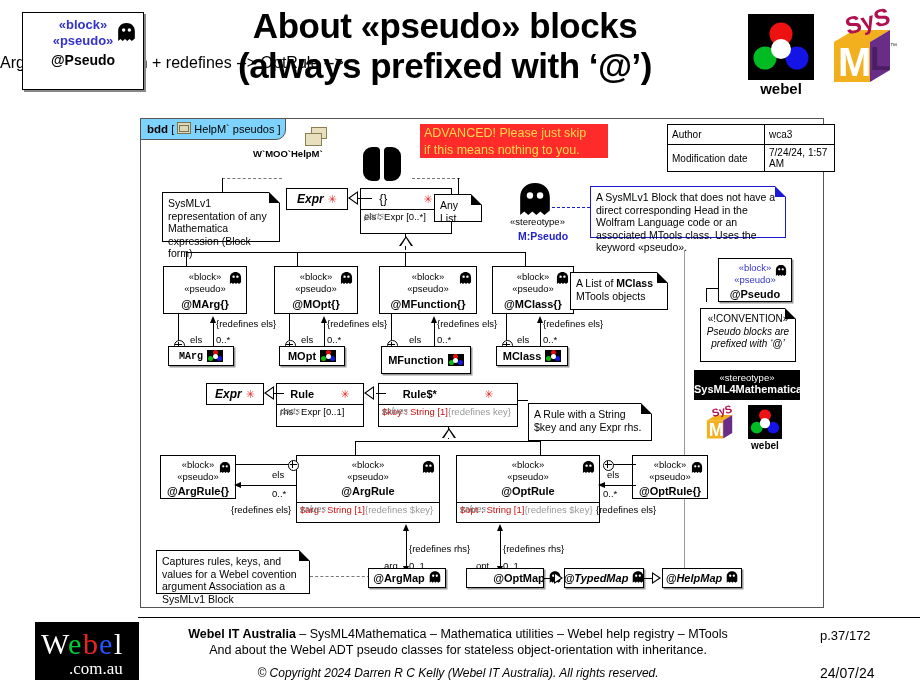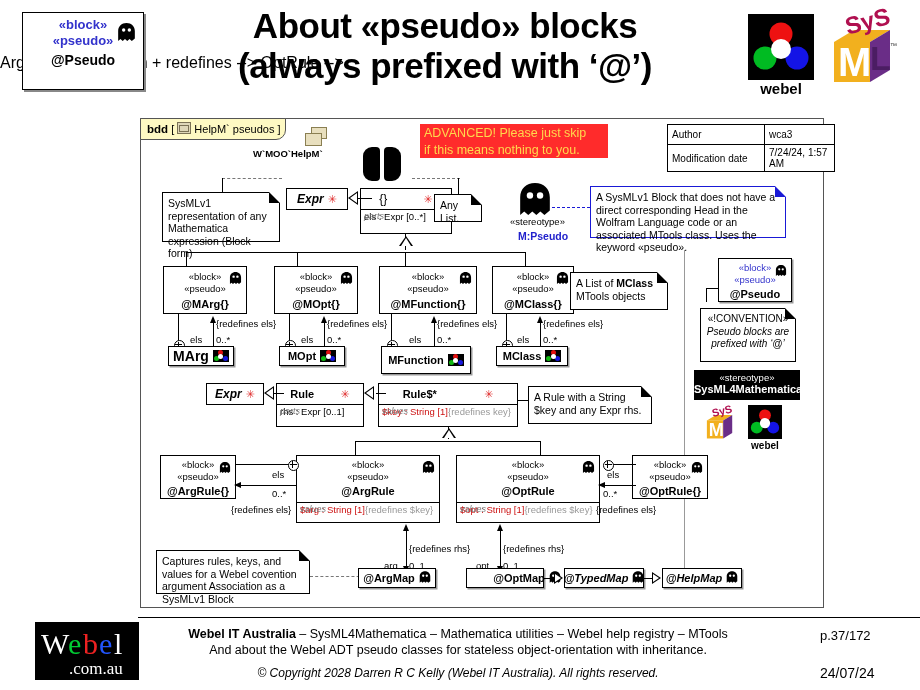--- a/index.html
+++ b/index.html
@@ -23,21 +23,21 @@
   #webel-logo-top{left:748px;top:14px;width:66px;height:66px;background:#000;}
   #webel-logo-top-label{left:748px;top:80px;width:66px;text-align:center;font-size:15px;font-weight:bold;}
   #sysml-logo-top{left:824px;top:8px;width:78px;height:84px;}
 
   
   #diagram-frame{
     left:140px;top:118px;width:684px;height:490px;border:1.2px solid #555;background:#fff;box-sizing:border-box;
   }
   #bdd-tab{
     left:140px;top:118px;width:146px;height:22px;border:1.2px solid #555;
-    background:#fef9c3;box-sizing:border-box;font-size:11px;line-height:20px;padding-left:6px;
+    background:#7dd3fc;box-sizing:border-box;font-size:11px;line-height:20px;padding-left:6px;
     border-radius:0 0 10px 0;
   }
   #bdd-tab b{font-size:11.5px;}
   .pkg-ico{display:inline-block;width:12px;height:10px;background:#ded7b8;border:1px solid #7a7255;vertical-align:-1px;position:relative;}
   .pkg-ico:after{content:"";position:absolute;left:1px;top:2px;width:8px;height:5px;border:1px solid #7a7255;}
 
   
   .moo-ico{width:22px;height:20px;position:relative;}
   .moo-ico i{position:absolute;background:#e8dfbe;border:1.3px solid #8a7f52;}
   .moo-ico i.a{left:6px;top:0;width:14px;height:10px;}
@@ -360,21 +360,21 @@
 
 <div class="abs edge ev" style="left:178px;top:314px;height:32px;"></div>
 <div class="cplus" style="left:173.5px;top:340px;"></div>
 <div class="abs edge ev" style="left:213px;top:318px;height:28px;"></div>
 <div class="arrowU" style="left:209.5px;top:316px;"></div>
 <div class="lbl" style="left:216px;top:318px;">{redefines els}</div>
 <div class="lbl" style="left:190px;top:334px;">els</div>
 <div class="lbl" style="left:216px;top:334px;">0..*</div>
 <div class="box sh abs" style="left:168px;top:346px;width:66px;height:20px;">
   <div style="display:flex;align-items:center;justify-content:center;gap:4px;height:100%;">
-    <span style="font-size:14px;font-weight:bold;">MArg</span>
+    <span style="font-size:10px;font-weight:bold;font-family:Liberation Mono, monospace;">MArg</span>
     <span class="rgb">
         <s class="r"></s>
         <s class="g"></s>
         <s class="b"></s>
         <s class="w"></s>
       </span>
   </div>
 </div>
 
 
@@ -497,21 +497,21 @@
     <span class="red-gear">✳</span>
   </div>
   <div class="compart">
     <div class="lbl">values</div>
     <div style="font-size:9.5px;">
       <span class="rb">$key : String [1]</span><span class="gray">{redefines key}</span>
     </div>
   </div>
 </div>
 
-<div class="note" style="left:528px;top:386px;width:124px;height:38px;">
+<div class="note" style="left:528px;top:403px;width:124px;height:38px;">
   <span>A Rule with a String $key and any Expr rhs.</span>
 </div>
 <div class="abs edge eh" style="left:518px;top:400px;width:10px;"></div>
 
 <div class="abs edge eh" style="left:274px;top:393px;width:10px;"></div>
 <div class="triL-out" style="left:264px;top:386px;"></div>
 <div class="triL-in" style="left:266px;top:388px;"></div>
 <div class="abs edge eh" style="left:376px;top:393px;width:10px;"></div>
 <div class="triL-out" style="left:364px;top:386px;"></div>
 <div class="triL-in" style="left:366px;top:388px;"></div>
@@ -614,21 +614,21 @@
 <div class="lbl" style="left:476px;top:560px;">opt</div>
 <div class="lbl" style="left:503px;top:560px;">0..1</div>
 <div class="arrowD" style="left:496.5px;top:566px;"></div>
 
 
 <div class="note" style="left:156px;top:550px;width:154px;height:44px;">
   <span>Captures rules, keys, and values for a Webel covention argument Association as a SysMLv1 Block</span>
 </div>
 <div class="dash" style="left:310px;top:576px;width:60px;"></div>
 
-<div class="box sh abs" style="left:358px;top:568px;width:78px;height:20px;">
+<div class="box sh abs" style="left:368px;top:568px;width:78px;height:20px;">
   <div style="display:flex;align-items:center;justify-content:center;gap:4px;height:100%;">
     <span style="font-size:11px;font-weight:bold;">@ArgMap</span>
     <span><svg width="12" height="12" viewBox="0 0 20 19">
           <path d="M10 0C4.8 0 1.2 3.6 1.2 8.4V19l2.4-2.1L6 19l2.4-2.1L10.8 19l2.4-2.1L15.6 19l3.2-2.6V8.4C18.8 3.6 15.2 0 10 0z" fill="#000"></path>
           <circle cx="7" cy="7.4" r="1.9" fill="#fff"></circle>
           <circle cx="13" cy="7.4" r="1.9" fill="#fff"></circle>
         </svg></span>
   </div>
 </div>
 
@@ -684,18 +684,18 @@
     <text x="79" y="32" font-family="Liberation Serif, serif" font-size="30" fill="#fff">l</text>
     <text x="34" y="52" font-family="Liberation Serif, serif" font-size="17" fill="#fff">.com.au</text>
   </svg>
 </div>
 <div class="abs" id="footer-text">
   <div class="l1">
     <b>Webel IT Australia</b><span style="font-weight:normal;"> – SysML4Mathematica – Mathematica utilities – Webel help registry – MTools</span>
   </div>
   <div>And about the Webel ADT pseudo classes for stateless object-orientation with inheritance.</div>
 </div>
-<div class="abs" id="copyright">© Copyright 2028 Darren R C Kelly (Webel IT Australia). All rights reserved.</div>
+<div class="abs" id="copyright">© Copyright 2024 Darren R C Kelly (Webel IT Australia). All rights reserved.</div>
 <div class="abs" id="page-no">p.37/172</div>
 <div class="abs" id="doc-date">24/07/24</div>
 
 
 
 
 </body></html>

